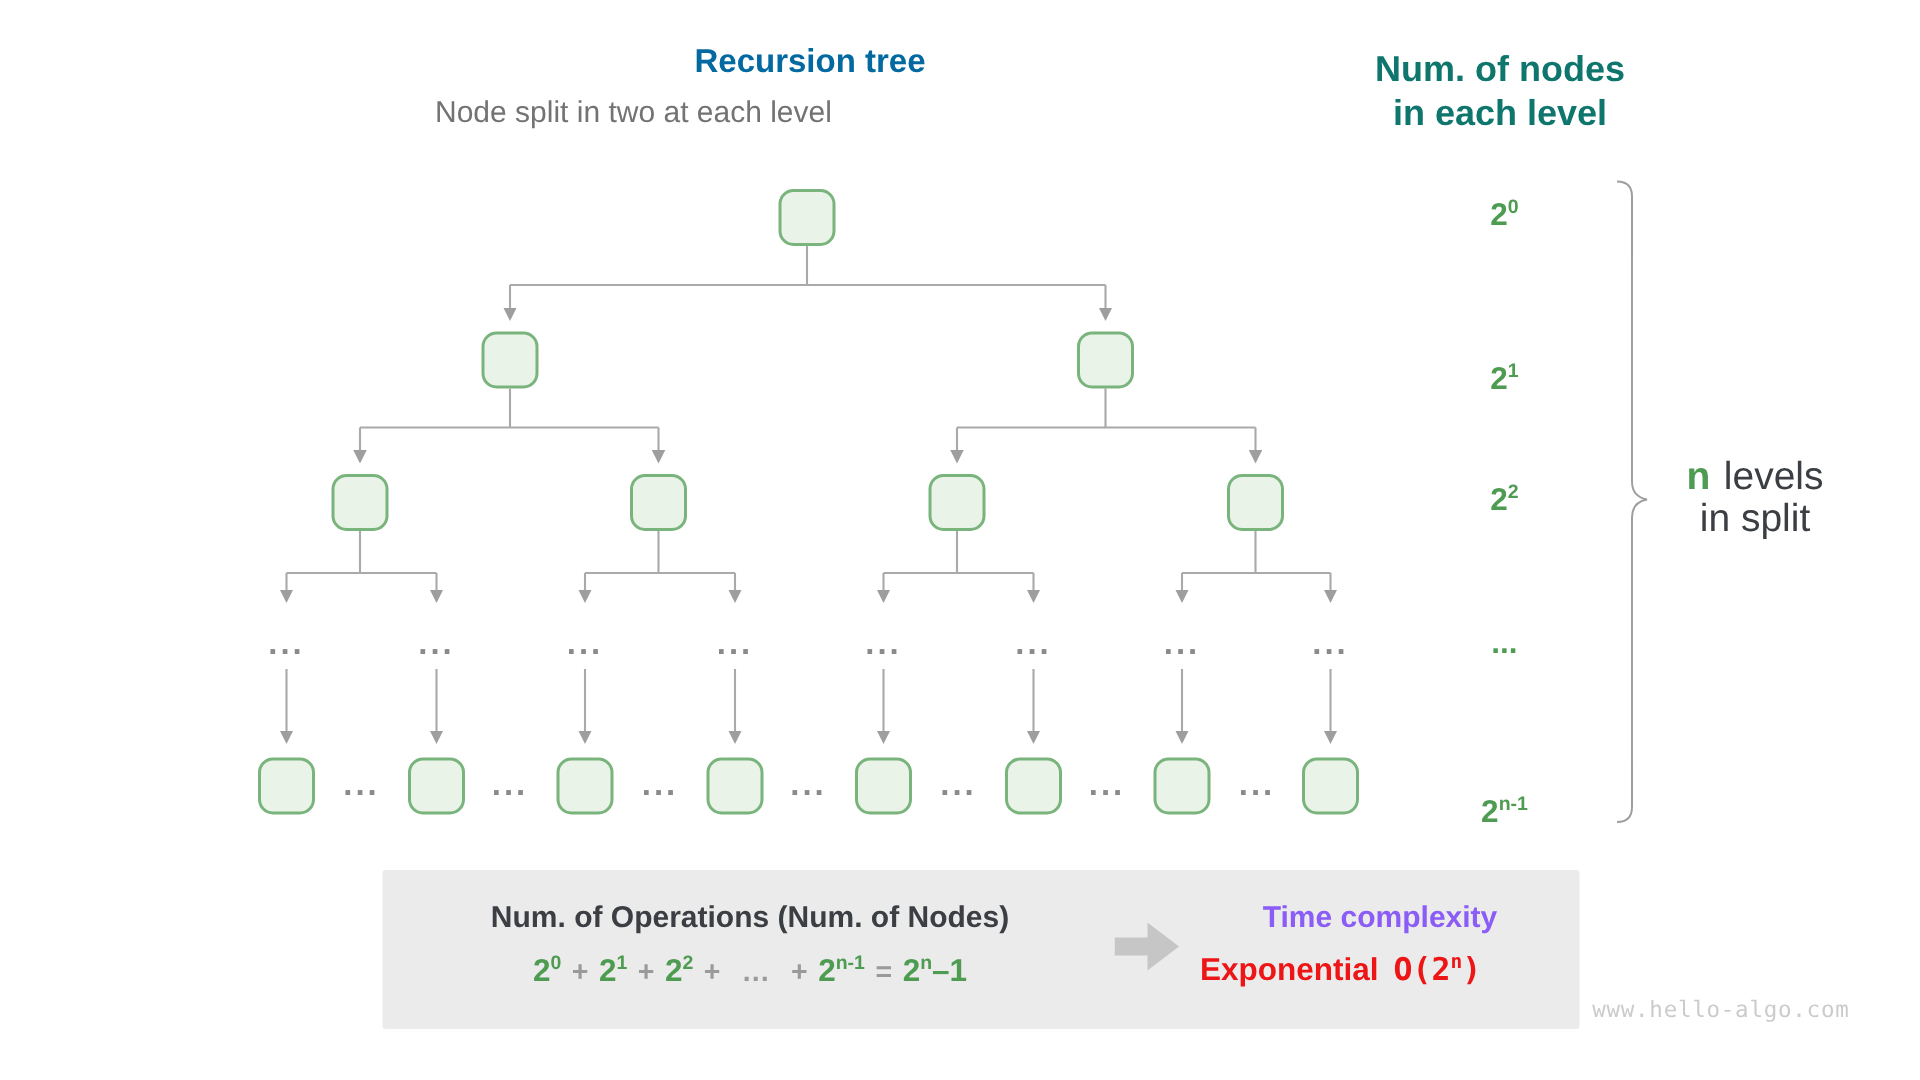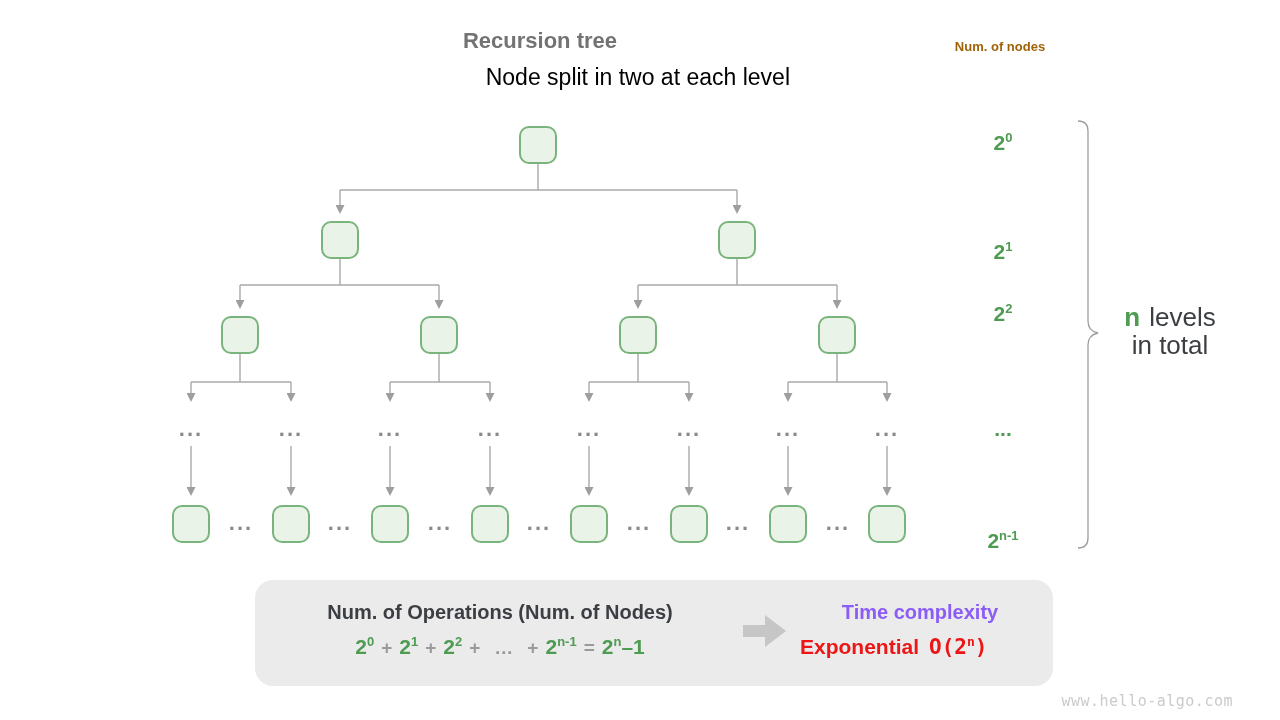--- a/index.html
+++ b/index.html
@@ -1,65 +1,66 @@
 <!DOCTYPE html>
 <html><head>
 <meta charset="utf-8">
 <style>
   html,body{margin:0;padding:0;background:#ffffff;}
   .canvas{
     position:relative;width:1280px;height:720px;background:#ffffff;overflow:hidden;
     font-family:"Liberation Sans",sans-serif;color:#3b3e42;
   }
   .title{position:absolute;left:340px;top:28px;width:400px;text-align:center;
-    font-size:22px;font-weight:700;color:#737373;}
-  .subtitle{position:absolute;left:290px;top:64px;width:500px;text-align:right;
-    font-size:23px;font-weight:400;color:#000000;}
+    font-size:22px;font-weight:700;color:#0369a1;}
+  .subtitle{position:absolute;left:290px;top:64px;width:500px;text-align:left;
+    font-size:20px;font-weight:400;color:#737373;}
   .right-header{position:absolute;left:890px;top:32px;width:220px;text-align:center;
-    font-size:13px;font-weight:700;line-height:29px;color:#a16207;}
+    font-size:24px;font-weight:700;line-height:29px;color:#0f766e;}
   .connectors{position:absolute;left:0;top:0;pointer-events:none;}
   .node{position:absolute;width:38px;height:38px;box-sizing:border-box;
     border:2.5px solid #7ab47d;border-radius:10px;background:#e9f3e7;}
   .dots{position:absolute;width:40px;text-align:center;color:#8a8a8a;
     font-size:22px;font-weight:700;letter-spacing:2px;line-height:14px;}
   .lvl{position:absolute;left:958px;width:90px;text-align:center;
     font-size:21px;font-weight:700;color:#4e9b52;}
   .lvl sup{font-size:13px;}
   .brace{position:absolute;left:1072px;top:115px;}
   .nlevels{position:absolute;left:1100px;top:303px;width:140px;text-align:center;
     font-size:26px;line-height:28px;color:#3b3e42;}
   .nlevels .n{color:#4e9b52;font-weight:700;margin-right:9px;}
   .box{position:absolute;left:255px;top:580px;width:798px;height:106px;
-    background:#ebebeb;border-radius:18px;}
+    background:#ebebeb;border-radius:2px;}
   .box-ops-title{position:absolute;left:25px;top:21px;width:440px;text-align:center;
     font-size:20px;font-weight:700;color:#3b3e42;}
   .formula{position:absolute;left:25px;top:54px;width:440px;text-align:center;
     font-size:21px;font-weight:700;color:#4e9b52;}
   .formula sup{font-size:13px;}
   .formula .op{color:#9a9a9a;margin:0 7px;font-size:19px;}
   .big-arrow{position:absolute;left:488px;top:33px;}
   .box-time-title{position:absolute;left:550px;top:21px;width:230px;text-align:center;
     font-size:20px;font-weight:700;color:#8b5cf6;}
   .complexity{position:absolute;left:545px;top:54px;width:240px;text-align:left;
     font-size:21px;font-weight:700;color:#ed1515;}
   .complexity .mono{font-family:"DejaVu Sans Mono",monospace;margin-left:10px;}
   .complexity sup{font-size:13px;}
-  .watermark{position:absolute;left:1033px;top:692px;width:200px;text-align:right;
+  .watermark{position:absolute;left:1033px;top:664px;width:200px;text-align:right;
     font-family:"DejaVu Sans Mono",monospace;font-size:15px;color:#cbcbcb;letter-spacing:0.5px;}
 </style>
 </head>
 <body>
 
 <div class="canvas">
 
   <div class="title">Recursion tree</div>
   <div class="subtitle">Node split in two at each level</div>
 
   <div class="right-header">
     <div>Num. of nodes</div>
+    <div>in each level</div>
   </div>
 
   <svg class="connectors" width="1280" height="560" viewBox="0 0 1280 560">
     <defs>
       <marker id="ah" markerUnits="userSpaceOnUse" markerWidth="9" markerHeight="9" refX="7" refY="4.5" orient="auto">
         <path d="M0,0 L9,4.5 L0,9 z" fill="#9e9e9e"></path>
       </marker>
     </defs>
     <path d="M538 164 V190 M340 190 H737 M340 259 V285 M240 285 H439 M737 259 V285 M638 285 H837 M240 354 V382 M191 382 H291 M439 354 V382 M390 382 H490 M638 354 V382 M589 382 H689 M837 354 V382 M788 382 H887" stroke="#a9a9a9" stroke-width="1.4" fill="none"></path>
     <path d="M340 190 V212" stroke="#a9a9a9" stroke-width="1.4" fill="none" marker-end="url(#ah)"></path>
@@ -114,31 +115,31 @@
   <div class="dots" style="left:221px;top:516px">...</div>
   <div class="dots" style="left:320px;top:516px">...</div>
   <div class="dots" style="left:420px;top:516px">...</div>
   <div class="dots" style="left:519px;top:516px">...</div>
   <div class="dots" style="left:619px;top:516px">...</div>
   <div class="dots" style="left:718px;top:516px">...</div>
   <div class="dots" style="left:818px;top:516px">...</div>
 
   <div class="lvl" style="top:130px"><span>2</span><sup>0</sup></div>
   <div class="lvl" style="top:239px"><span>2</span><sup>1</sup></div>
-  <div class="lvl" style="top:301px"><span>2</span><sup>2</sup></div>
+  <div class="lvl" style="top:320px"><span>2</span><sup>2</sup></div>
   <div class="lvl" style="top:417px">...</div>
   <div class="lvl" style="top:528px"><span>2</span><sup>n-1</sup></div>
 
   <svg class="brace" width="34" height="440" viewBox="0 0 34 440">
     <path d="M6 6 Q16 6 16 16 L16 206 Q16 216 26 218 Q16 220 16 230 L16 423 Q16 433 6 433" stroke="#9e9e9e" stroke-width="1.3" fill="none"></path>
   </svg>
 
   <div class="nlevels">
     <div><span class="n">n</span><span>levels</span></div>
-    <div>in total</div>
+    <div>in split</div>
   </div>
 
   <div class="box">
     <div class="box-ops-title">Num. of Operations (Num. of Nodes)</div>
 
     <div class="formula">
       <span><span>2</span><sup>0</sup></span><span class="op">+</span><span><span>2</span><sup>1</sup></span><span class="op">+</span><span><span>2</span><sup>2</sup></span><span class="op">+</span><span class="op">…</span><span class="op">+</span><span><span>2</span><sup>n-1</sup></span><span class="op">=</span><span><span>2</span><sup>n</sup><span>–1</span></span>
     </div>
 
     <svg class="big-arrow" width="44" height="36" viewBox="0 0 44 36">

